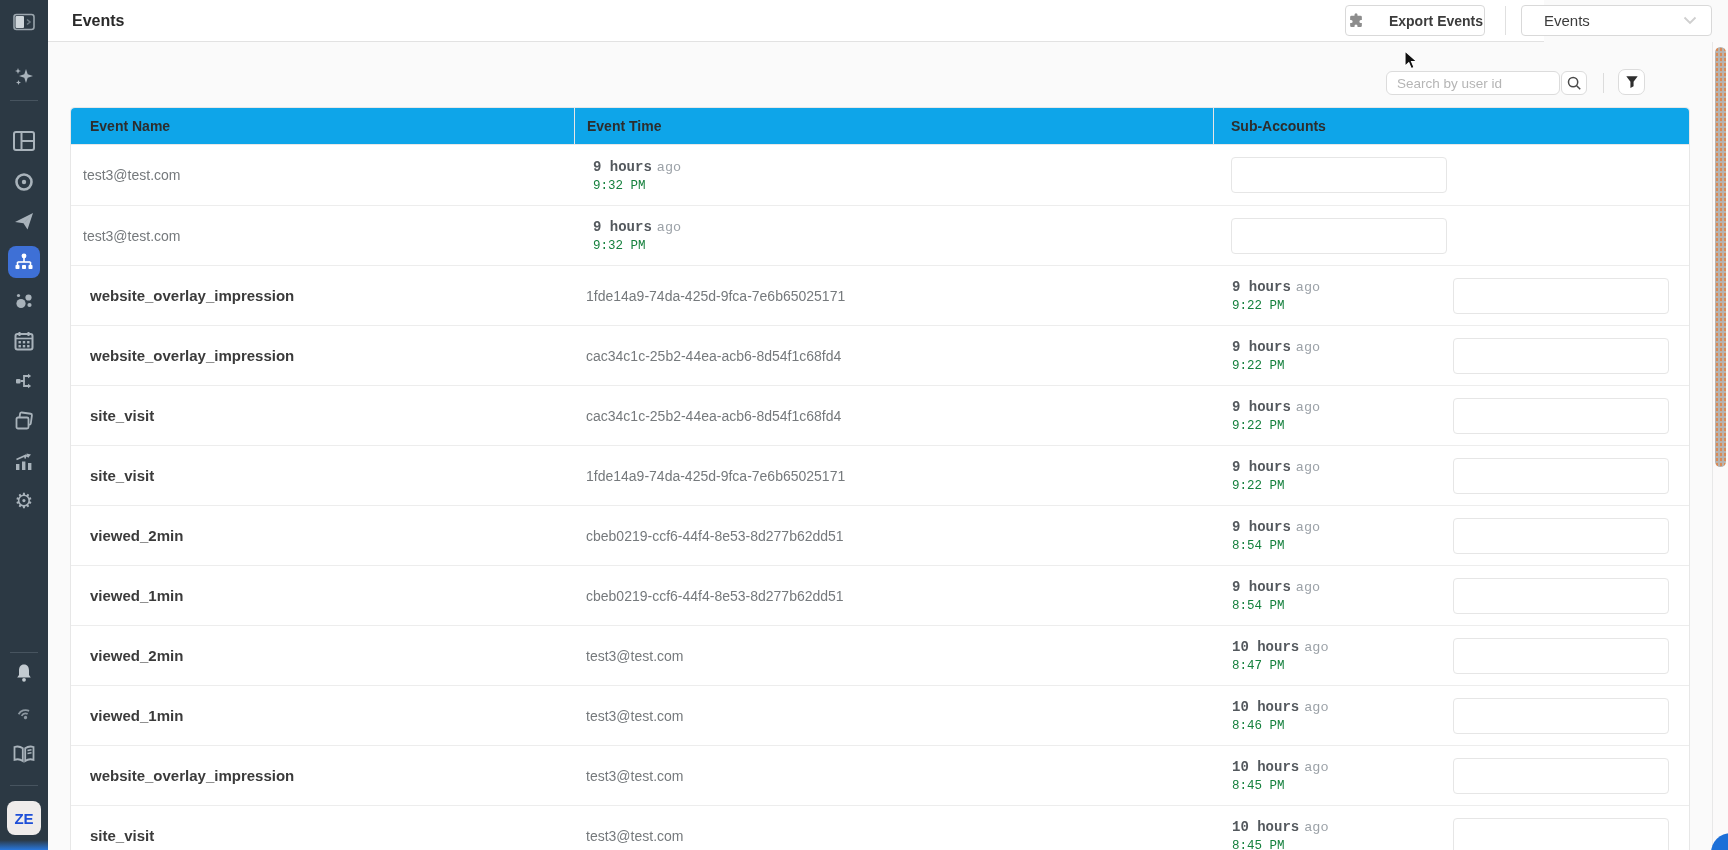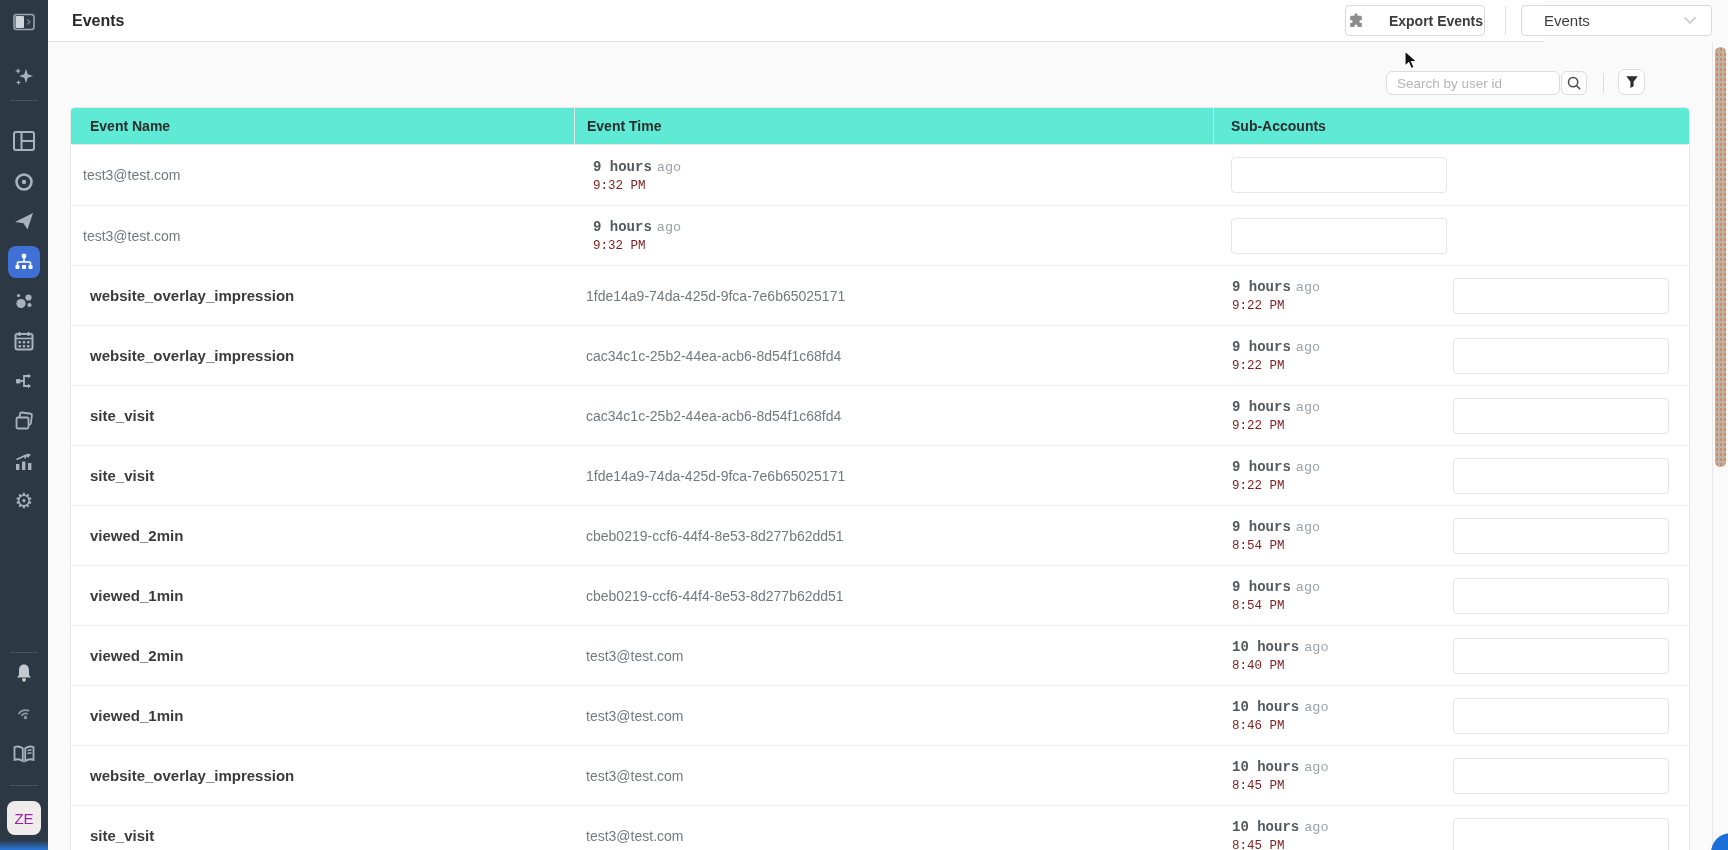--- a/index.html
+++ b/index.html
@@ -8,21 +8,21 @@
   
   .sidebar { position:absolute; left:0; top:0; width:48px; height:850px; background:#2c3944; z-index:30; }
   .sidebar::after { content:""; position:absolute; left:0; bottom:0; width:100%; height:10px;
                     background:linear-gradient(180deg, rgba(44,57,68,0) 0%, #2877dd 100%); }
   .sb-icon { position:absolute; left:0; width:48px; height:28px; display:flex; align-items:center; justify-content:center; color:#a9b3bb; }
   .sb-divider { position:absolute; left:10px; width:28px; height:1px; background:#47545f; }
   .sb-active { position:absolute; left:8px; width:32px; height:32px; background:#3e70d6; border-radius:8px;
                display:flex; align-items:center; justify-content:center; }
   .gear-glyph { font-size:21px; line-height:1; color:#a9b3bb; font-family:"DejaVu Sans", sans-serif; }
   .sb-avatar { position:absolute; left:7px; top:801px; width:34px; height:34px; background:#efeceb; border-radius:8px;
-               display:flex; align-items:center; justify-content:center; font-size:15px; font-weight:normal; color:#a21caf; }
+               display:flex; align-items:center; justify-content:center; font-size:15px; font-weight:bold; color:#1d4ed8; }
 
   
   .topbar { position:absolute; left:48px; top:0; width:1496px; height:42px; background:#ffffff; border-bottom:1px solid #e2e2e2; z-index:20; }
   .page-title { position:absolute; left:24px; top:0; height:42px; display:flex; align-items:center;
                 font-size:16px; font-weight:bold; color:#2a2a2a; }
   .export-btn { position:absolute; left:1297px; top:5px; width:140px; height:31px; background:#fff; border:1px solid #d9d9d9;
                 border-radius:4px; display:flex; align-items:center; justify-content:center; gap:24px;
                 font-size:14px; font-weight:bold; color:#3c3c3c; cursor:pointer; }
   .hdr-divider { position:absolute; left:1457px; top:6px; width:1px; height:29px; background:#e0e0e0; }
   .view-select { position:absolute; left:1473px; top:5px; width:191px; height:31px; background:#fff; border:1px solid #d9d9d9;
@@ -35,34 +35,34 @@
   .search-input::placeholder { color:#b5b5b5; }
   .search-btn { position:absolute; left:1561px; top:71px; width:26px; height:24px; border:1px solid #dcdcdc; border-radius:6px;
                 background:#fff; display:flex; align-items:center; justify-content:center; cursor:pointer; }
   .tb-divider { position:absolute; left:1603px; top:73px; width:1px; height:20px; background:#dcdcdc; }
   .filter-btn { position:absolute; left:1618px; top:69px; width:27px; height:26px; border:1px solid #dcdcdc; border-radius:7px;
                 background:#fff; display:flex; align-items:center; justify-content:center; cursor:pointer; }
 
   
   .card { position:absolute; left:70px; top:107px; width:1620px; background:#fff; border:1px solid #e7e7e7; border-radius:4px; z-index:5; }
   .t-row, .t-head { display:grid; grid-template-columns:503px 639px 222px 1fr; align-items:center; }
-  .t-head { height:37px; background:#5eead4; border-bottom:1px solid #e7e7e7; border-radius:4px 4px 0 0; }
+  .t-head { height:37px; background:#0ea5e9; border-bottom:1px solid #e7e7e7; border-radius:4px 4px 0 0; }
   .t-head .hc { font-size:14px; font-weight:bold; color:#2d2d2d; height:100%; display:flex; align-items:center; }
   .t-head .hc:nth-child(1) { padding-left:19px; }
   .t-head .hc:nth-child(2) { padding-left:12px; border-left:1px solid #e6e6e6; }
   .t-head .hc:nth-child(3) { padding-left:17px; border-left:1px solid #e6e6e6; }
   .t-head .hc:nth-child(4) { padding-left:27px; border-left:1px solid #e6e6e6; }
   .t-row { height:60px; }
   .t-row + .t-row { border-top:1px solid #ededed; }
   .c-name { padding-left:19px; font-size:15px; font-weight:bold; color:#3b3b3b; }
   .c-id   { padding-left:12px; font-size:14px; color:#75797c; }
   .c-time { padding-left:19px;font-family:Liberation Mono, monospace; }
   .c-time .rel { font-size:14px; font-weight:bold; color:#53585d; }
   .c-time .ago { font-size:13.5px; color:#9ca2a8; margin-left:5px; }
-  .c-time .abs { font-size:12.5px; color:#7f1d1d; margin-top:3px; }
+  .c-time .abs { font-size:12.5px; color:#15803d; margin-top:3px; }
   .c-sub { padding-left:18px; }
   .sub-box { width:216px; height:36px; border:1px solid #e6e6e6; border-radius:4px; background:#fff; }
 
   
   .scroll-track { position:absolute; left:1712px; top:42px; width:16px; height:808px; background:#fbfafa; border-left:1px solid #e8e8e8; z-index:25; }
   .scroll-thumb { position:absolute; left:2px; top:5px; width:11px; height:420px; border-radius:6px; background:#b7b3af;
                   background-image:radial-gradient(#d98a57 1px, rgba(0,0,0,0) 1.2px); background-size:4px 5px; cursor:pointer; }
 
   
   .corner-fab { position:absolute; left:1711px; top:833px; width:40px; height:40px; border-radius:50%; background:#1c6fd8; z-index:40; }
@@ -349,21 +349,21 @@
     <div class="c-sub">
           <div class="sub-box"></div>
         </div>
   </div>
 
   <div class="t-row">
     <div class="c-name">viewed_2min</div>
     <div class="c-id">test3@test.com</div>
     <div class="c-time">
       <div><span class="rel">10 hours</span><span class="ago">ago</span></div>
-      <div class="abs">8:40 PM</div>
+      <div class="abs">8:47 PM</div>
     </div>
     <div class="c-sub">
           <div class="sub-box"></div>
         </div>
   </div>
 
   <div class="t-row">
     <div class="c-name">viewed_1min</div>
     <div class="c-id">test3@test.com</div>
     <div class="c-time">

